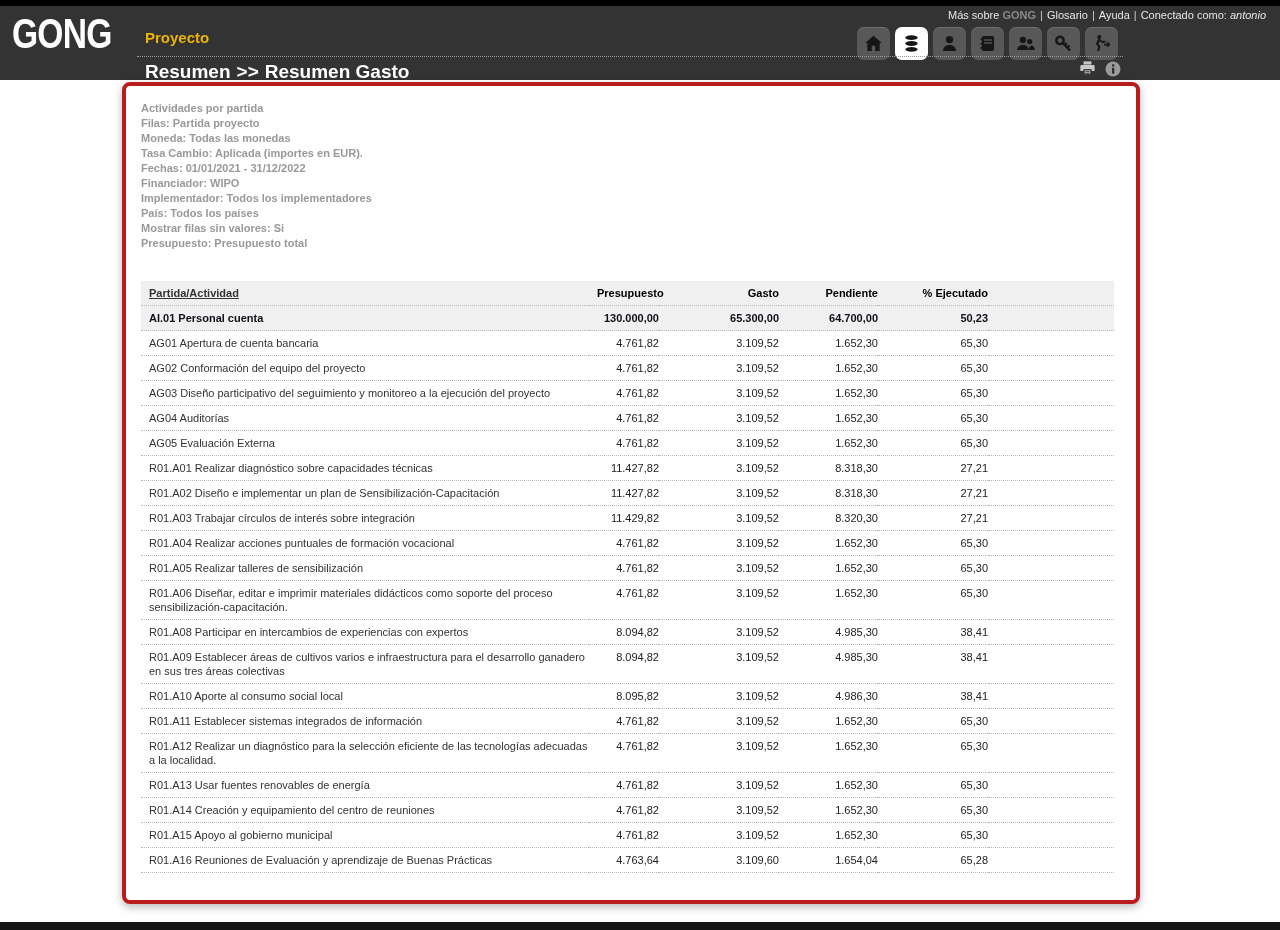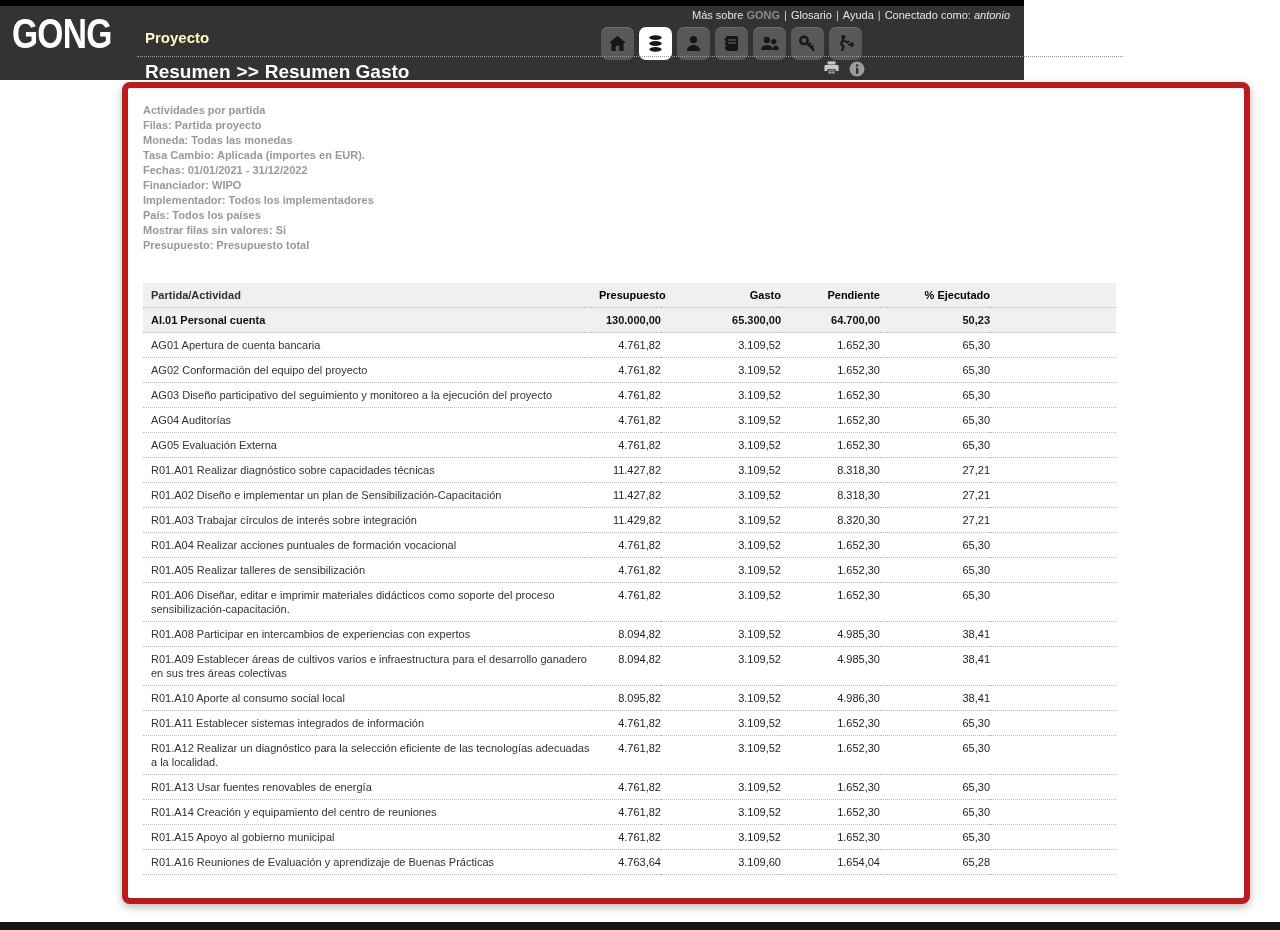--- a/index.html
+++ b/index.html
@@ -1,62 +1,62 @@
 <!DOCTYPE html>
 <html><head>
 <meta charset="utf-8">
 <style>
   * { margin:0; padding:0; box-sizing:border-box; }
   html,body { width:1280px; height:930px; overflow:hidden; background:#fff;
               font-family:"Liberation Sans", sans-serif; }
   .page { position:relative; width:1280px; height:930px; background:#fff; }
 
   
-  .header { position:absolute; top:0; left:0; width:1024px; height:80px; background:#333333; }
+  .header { position:absolute; top:0; left:0; width:1280px; height:80px; background:#333333; }
   .topstrip { position:absolute; top:0; left:0; width:100%; height:6px; background:#000; }
   .logo { position:absolute; top:12px; left:12px; font-size:42px; font-weight:bold; color:#fff;
           letter-spacing:-1px; transform:scaleX(.8); transform-origin:left top; line-height:44px; }
-  .app-title { position:absolute; top:29px; left:145px; font-size:15px; font-weight:bold; color:#fef9c3; }
+  .app-title { position:absolute; top:29px; left:145px; font-size:15px; font-weight:bold; color:#eab308; }
   .top-links { position:absolute; top:9px; right:14px; font-size:11px; color:#e6e6e6;padding-left:38px; }
   .top-links a { color:#e6e6e6; text-decoration:none; }
   .top-links .brand { color:#8a8a8a; font-weight:bold; }
   .top-links .sep { color:#cfcfcf; padding:0 4px; }
   .top-links .user { font-style:italic; }
   .nav-icons { position:absolute; top:27px; right:162px; display:flex; gap:5px; }
   .nav-btn { width:33px; height:33px; border-radius:7px; background:#585858;
              display:flex; align-items:center; justify-content:center; cursor:pointer;
              box-shadow:inset 0 1px 0 rgba(255,255,255,.15); }
   .nav-btn.active { background:#fff; }
   .nav-btn svg { width:21px; height:21px; fill:#161616; }
   .hdr-dotted { position:absolute; top:56px; left:137px; width:986px; height:0; border-top:1px dotted #9a9a9a; }
   .breadcrumb { position:absolute; top:61px; left:145px; font-size:19px; font-weight:bold; color:#fff; }
   .breadcrumb .bc-sep { padding:0 6px; }
   .page-tools { position:absolute; top:59px; right:158px; display:flex; align-items:center; gap:7px; }
   .tool-btn { cursor:pointer; display:flex; align-items:center; }
 
   
-  .card { position:absolute; top:82px; left:122px; width:1128px; min-height:822px;
-          background:#fff; border:6px solid #b91c1c; border-radius:8px;
+  .card { position:absolute; top:82px; left:122px; width:1018px; min-height:822px;
+          background:#fff; border:4px solid #b91c1c; border-radius:8px;
           box-shadow:0 3px 8px rgba(0,0,0,.28); padding:15px 12px 14px 15px; }
   .info-block { font-size:11px; font-weight:bold; color:#999; line-height:15px; }
 
   
   table.report { margin-top:30px; width:973px; border-collapse:collapse; table-layout:fixed;
                  font-size:11px; color:#222; }
   table.report col.c-name { width:448px; }
   table.report col.c-pres { width:70px; }
   table.report col.c-gasto { width:120px; }
   table.report col.c-pend { width:99px; }
   table.report col.c-ejec { width:110px; }
   table.report col.c-pad  { width:126px; }
   table.report th, table.report td { padding:5px 0 5px 8px; line-height:14px; vertical-align:top;
                  border-bottom:1px dotted #b8b8b8; text-align:right; white-space:nowrap; }
   table.report th:first-child, table.report td:first-child { text-align:left; white-space:normal; color:#333; }
   table.report thead th { background:#f0f0f0; color:#000; font-weight:bold; text-align:right; }
-  table.report thead th:first-child { text-align:left; }
+  table.report thead th:first-child { text-align:left;text-decoration:underline; }
   table.report tr.total-row td { background:#f0f0f0; font-weight:bold; color:#101018; }
   table.report td:last-child, table.report th:last-child { padding-right:0; }
 
   
   .footer { position:absolute; bottom:0; left:0; width:100%; height:8px; background:#161616; }
 </style>
 </head>
 <body>
 
 <div class="page">

